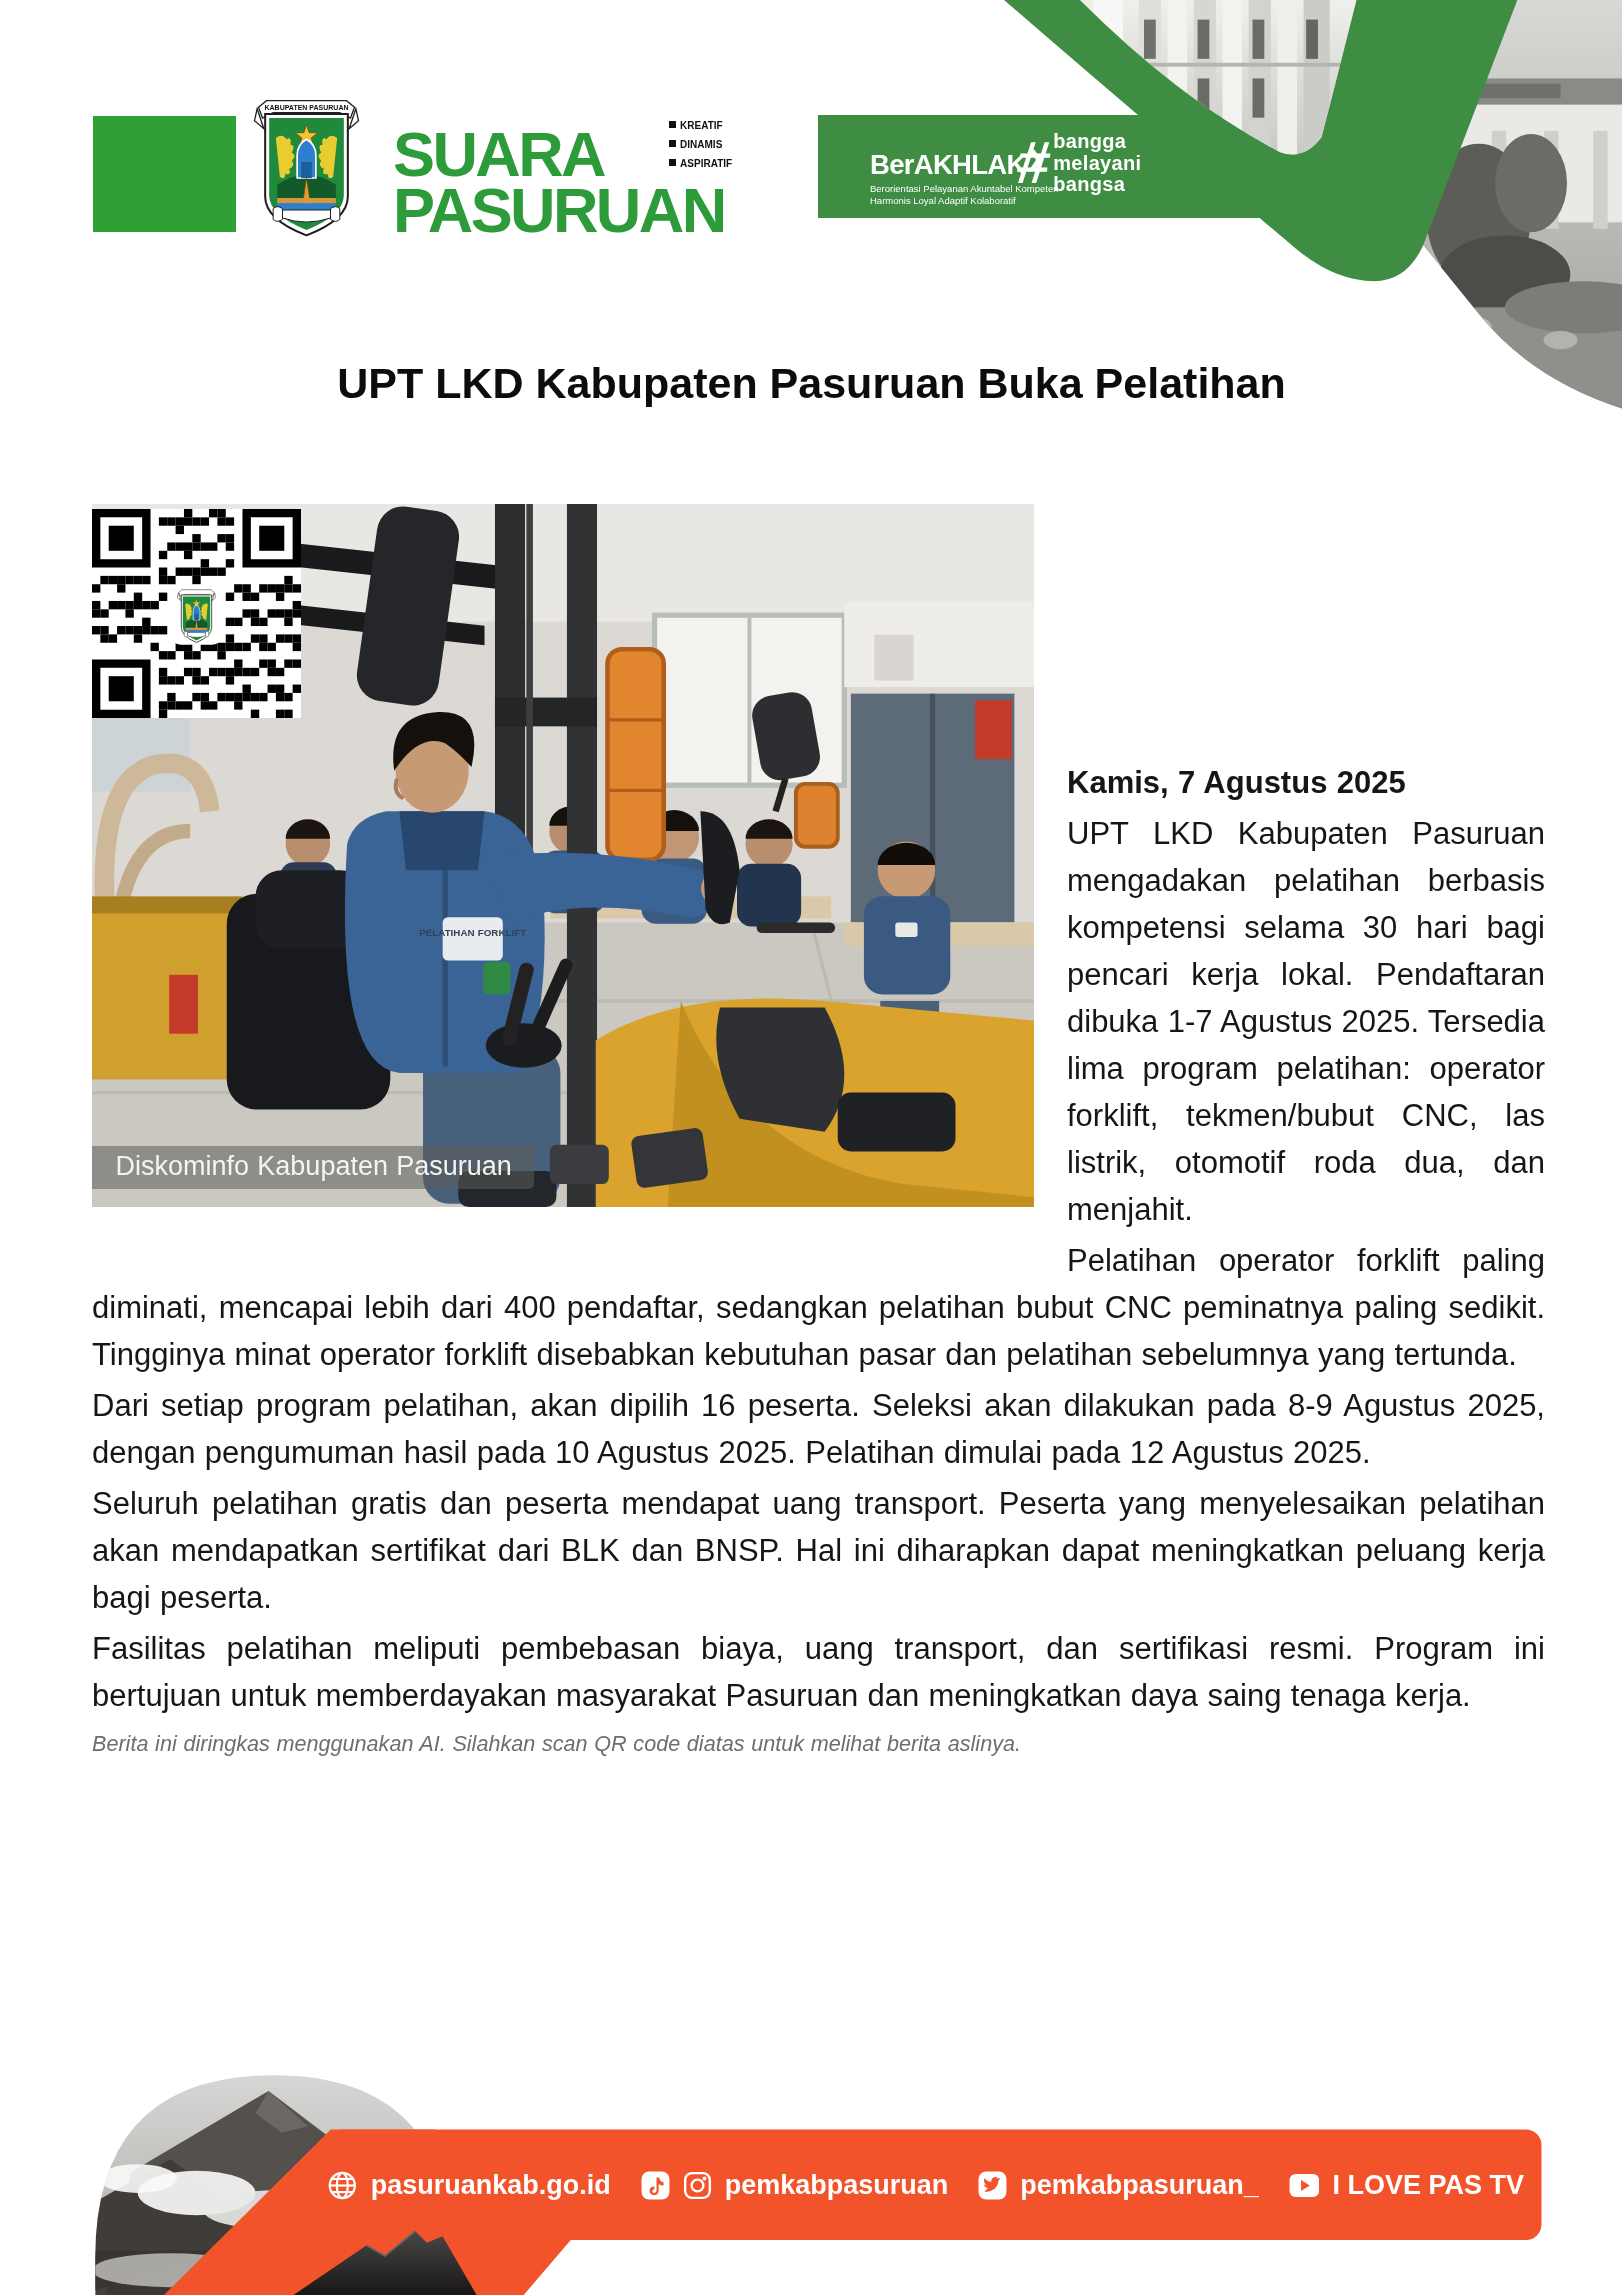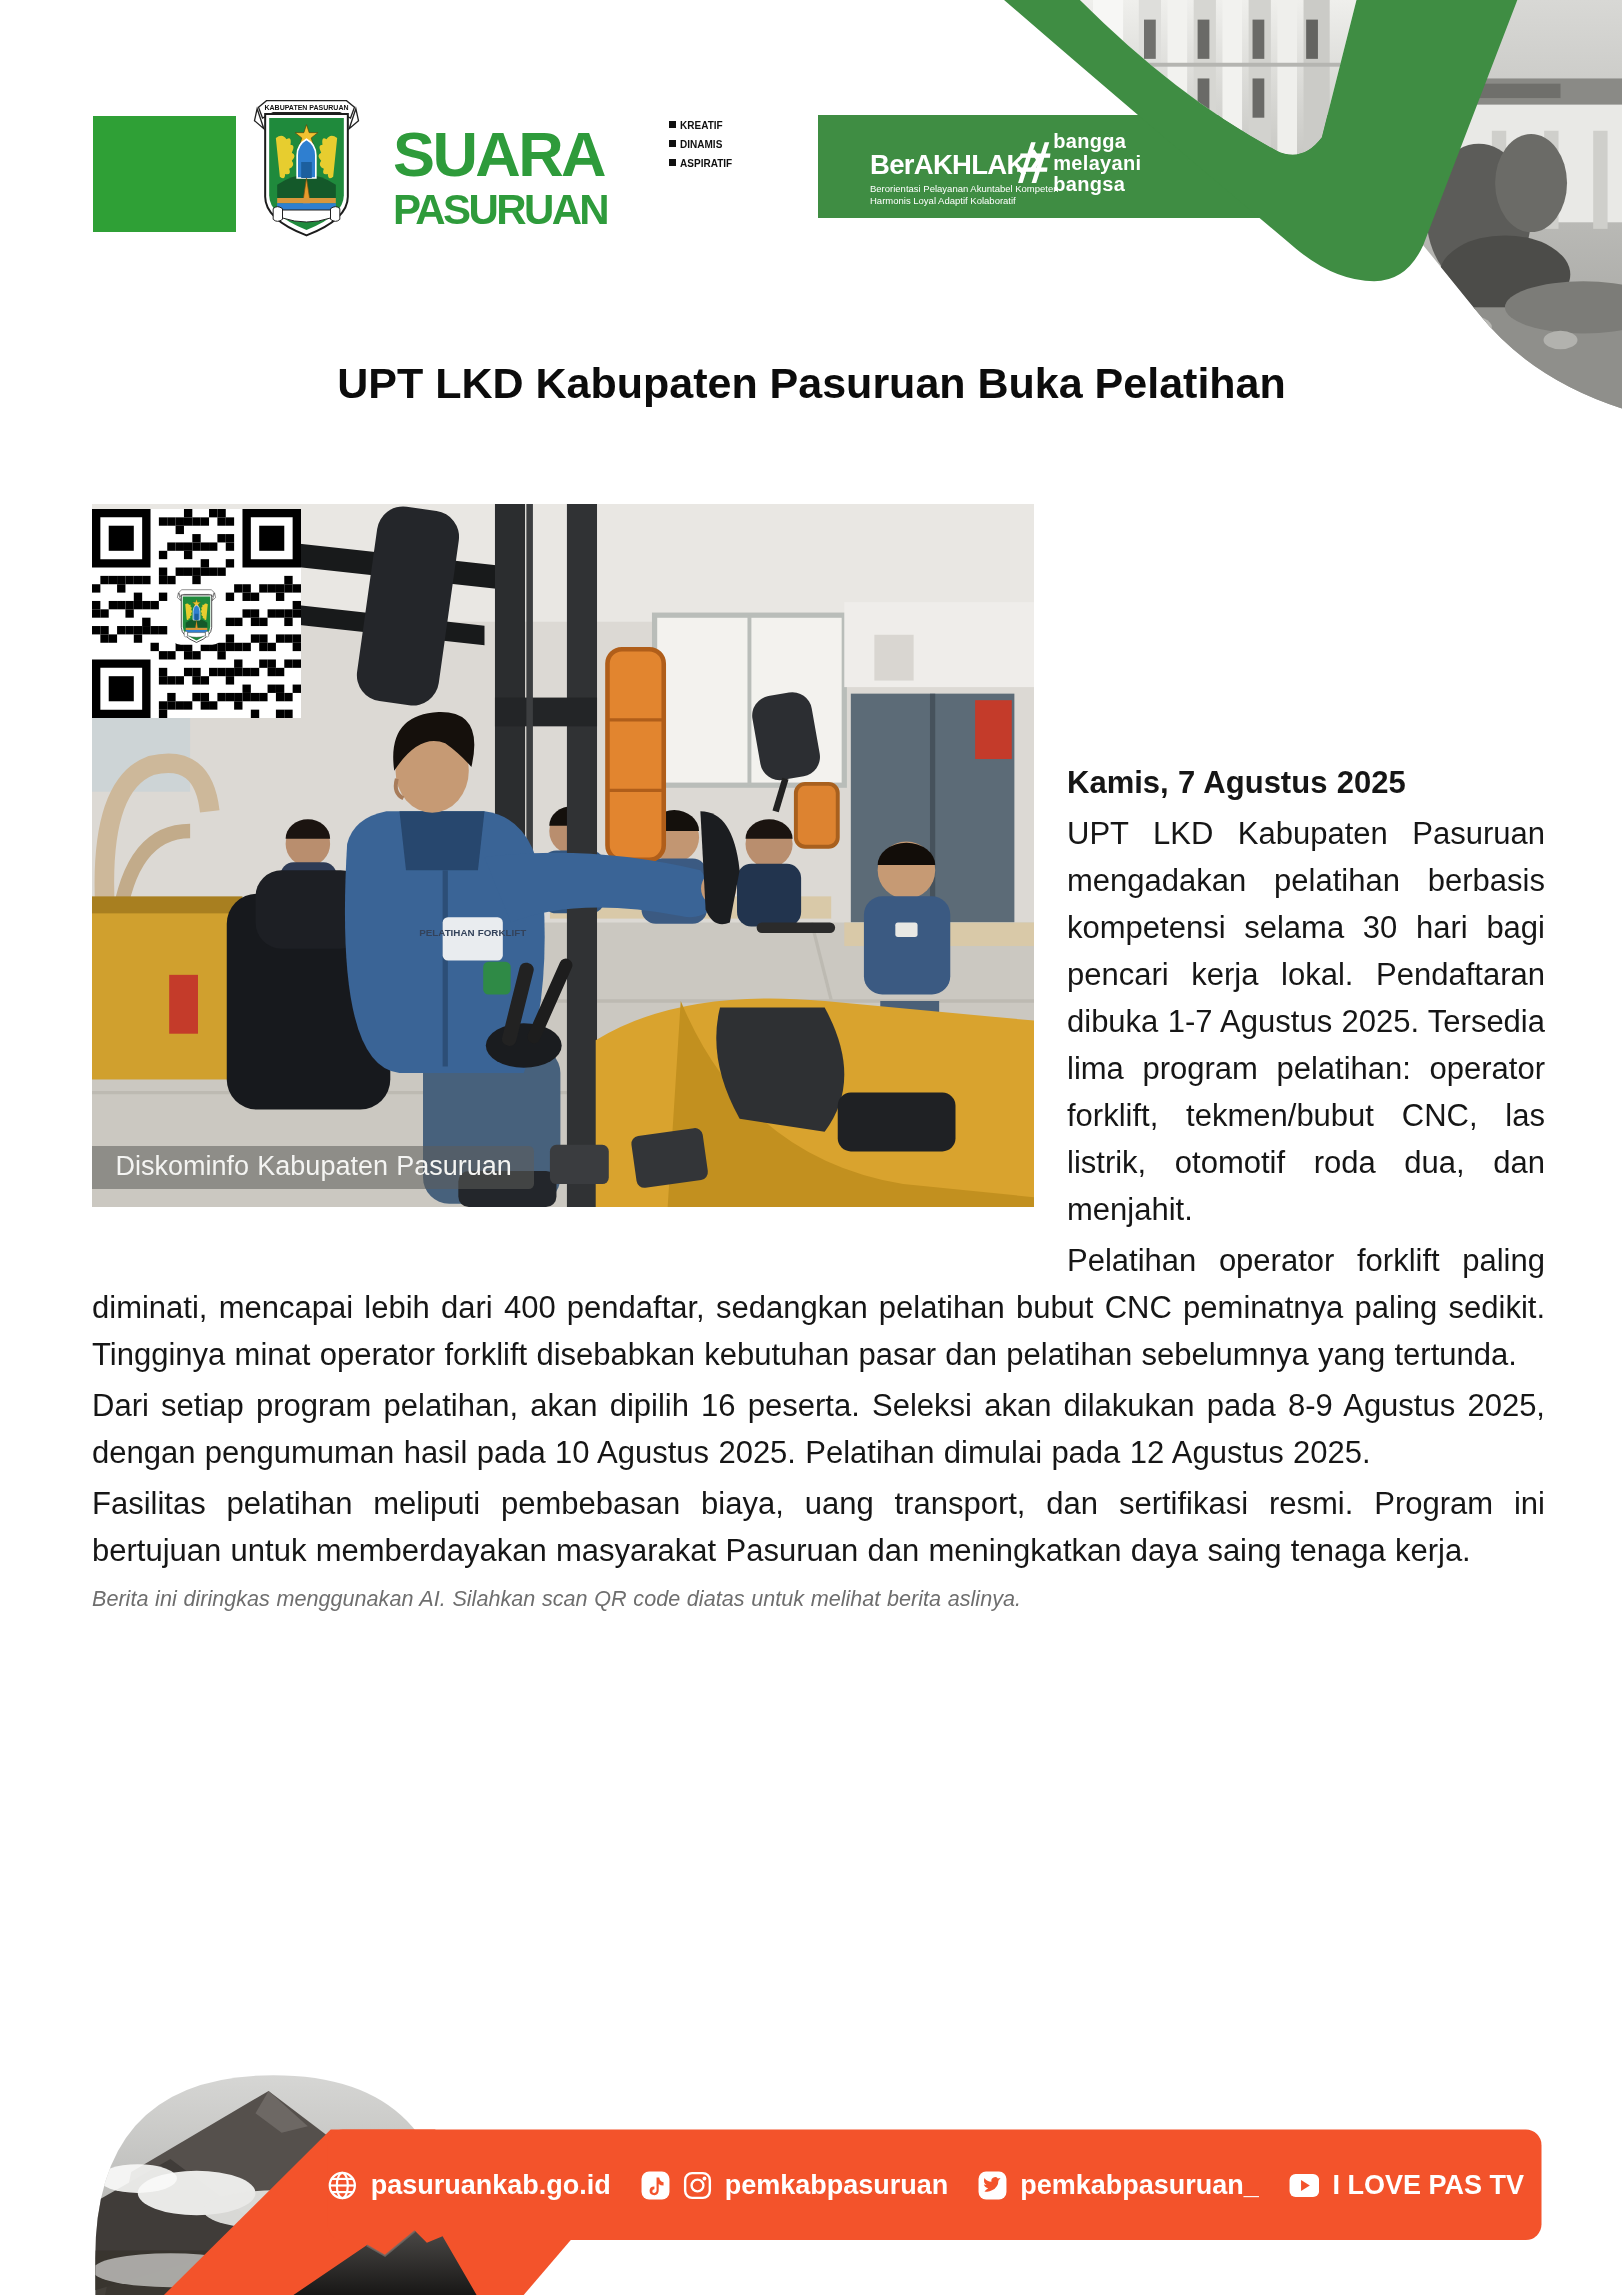--- a/index.html
+++ b/index.html
@@ -3,21 +3,21 @@
 <meta charset="utf-8">
 <style>
   html,body{margin:0;padding:0;}
   body{width:1623px;height:2295px;background:#ffffff;font-family:"Liberation Sans",sans-serif;position:relative;overflow:hidden;}
   .abs{position:absolute;}
   
   .green-rect{left:93px;top:116px;width:143px;height:116px;background:#2fa036;}
   .crest{left:253px;top:98px;width:107px;height:140px;}
   .brand{left:393px;top:110px;color:#2e9b3b;font-weight:bold;letter-spacing:-2.6px;line-height:56px;margin-top:16px;}
   .brand .l1{font-size:63px;}
-  .brand .l2{font-size:42px;}
+  .brand .l2{font-size:63px;}
   .tagline{left:669px;top:116px;font-size:10px;font-weight:bold;color:#101010;line-height:19px;}
   .tagline .sq{display:inline-block;width:6.5px;height:6.5px;background:#101010;margin-right:4.6px;vertical-align:1.3px;}
   .band{left:818px;top:115px;width:589px;height:103px;background:#3f8d43;}
   .topright{left:903px;top:0;width:720px;height:425px;}
   .berakhlak{left:870px;top:149px;color:#ffffff;line-height:1;}
   .berakhlak .t{font-size:27.5px;font-weight:bold;letter-spacing:-0.7px;}
   .berakhlak .arrow{font-size:19.6px;font-weight:bold;vertical-align:9.2px;margin-left:1.3px;}
   .berakhlak .s{font-size:9.5px;line-height:11px;margin-top:4.6px;font-weight:400;}
   .bangga{left:1016px;top:131px;color:#fff;display:flex;align-items:center;}
   .bangga .hash{font-size:60px;font-weight:bold;font-style:italic;transform:skewX(-6deg);margin-right:3.9px;line-height:60px;}
@@ -447,20 +447,21 @@
         <rect x="122" y="116" width="76" height="92" rx="14" fill="#ffffff"></rect>
         <use href="#crest-sym" transform="translate(130,122) scale(0.375,0.40)"></use>
       </g>
     </svg>
   </div>
 
   <p class="date">Kamis, 7 Agustus 2025</p>
   <p>UPT LKD Kabupaten Pasuruan mengadakan pelatihan berbasis kompetensi selama 30 hari bagi pencari kerja lokal. Pendaftaran dibuka 1-7 Agustus 2025. Tersedia lima program pelatihan: operator forklift, tekmen/bubut CNC, las listrik, otomotif roda dua, dan menjahit.</p>
   <p>Pelatihan operator forklift paling diminati, mencapai lebih dari 400 pendaftar, sedangkan pelatihan bubut CNC peminatnya paling sedikit. Tingginya minat operator forklift disebabkan kebutuhan pasar dan pelatihan sebelumnya yang tertunda.</p>
   <p>Dari setiap program pelatihan, akan dipilih 16 peserta. Seleksi akan dilakukan pada 8-9 Agustus 2025, dengan pengumuman hasil pada 10 Agustus 2025. Pelatihan dimulai pada 12 Agustus 2025.</p>
+  <p>Seluruh pelatihan gratis dan peserta mendapat uang transport. Peserta yang menyelesaikan pelatihan akan mendapatkan sertifikat dari BLK dan BNSP. Hal ini diharapkan dapat meningkatkan peluang kerja bagi peserta.</p>
   <p>Fasilitas pelatihan meliputi pembebasan biaya, uang transport, dan sertifikasi resmi. Program ini bertujuan untuk memberdayakan masyarakat Pasuruan dan meningkatkan daya saing tenaga kerja.</p>
   <p class="ai-note">Berita ini diringkas menggunakan AI. Silahkan scan QR code diatas untuk melihat berita aslinya.</p>
 </div>
 
 <svg class="abs footer-svg" viewBox="0 2950 2480 558">
   <defs>
     <linearGradient id="archSky" x1="0" y1="0" x2="0" y2="1">
       <stop offset="0" stop-color="#d6d6d4"></stop>
         <stop offset="1" stop-color="#a8a8a5"></stop>
     </linearGradient>

